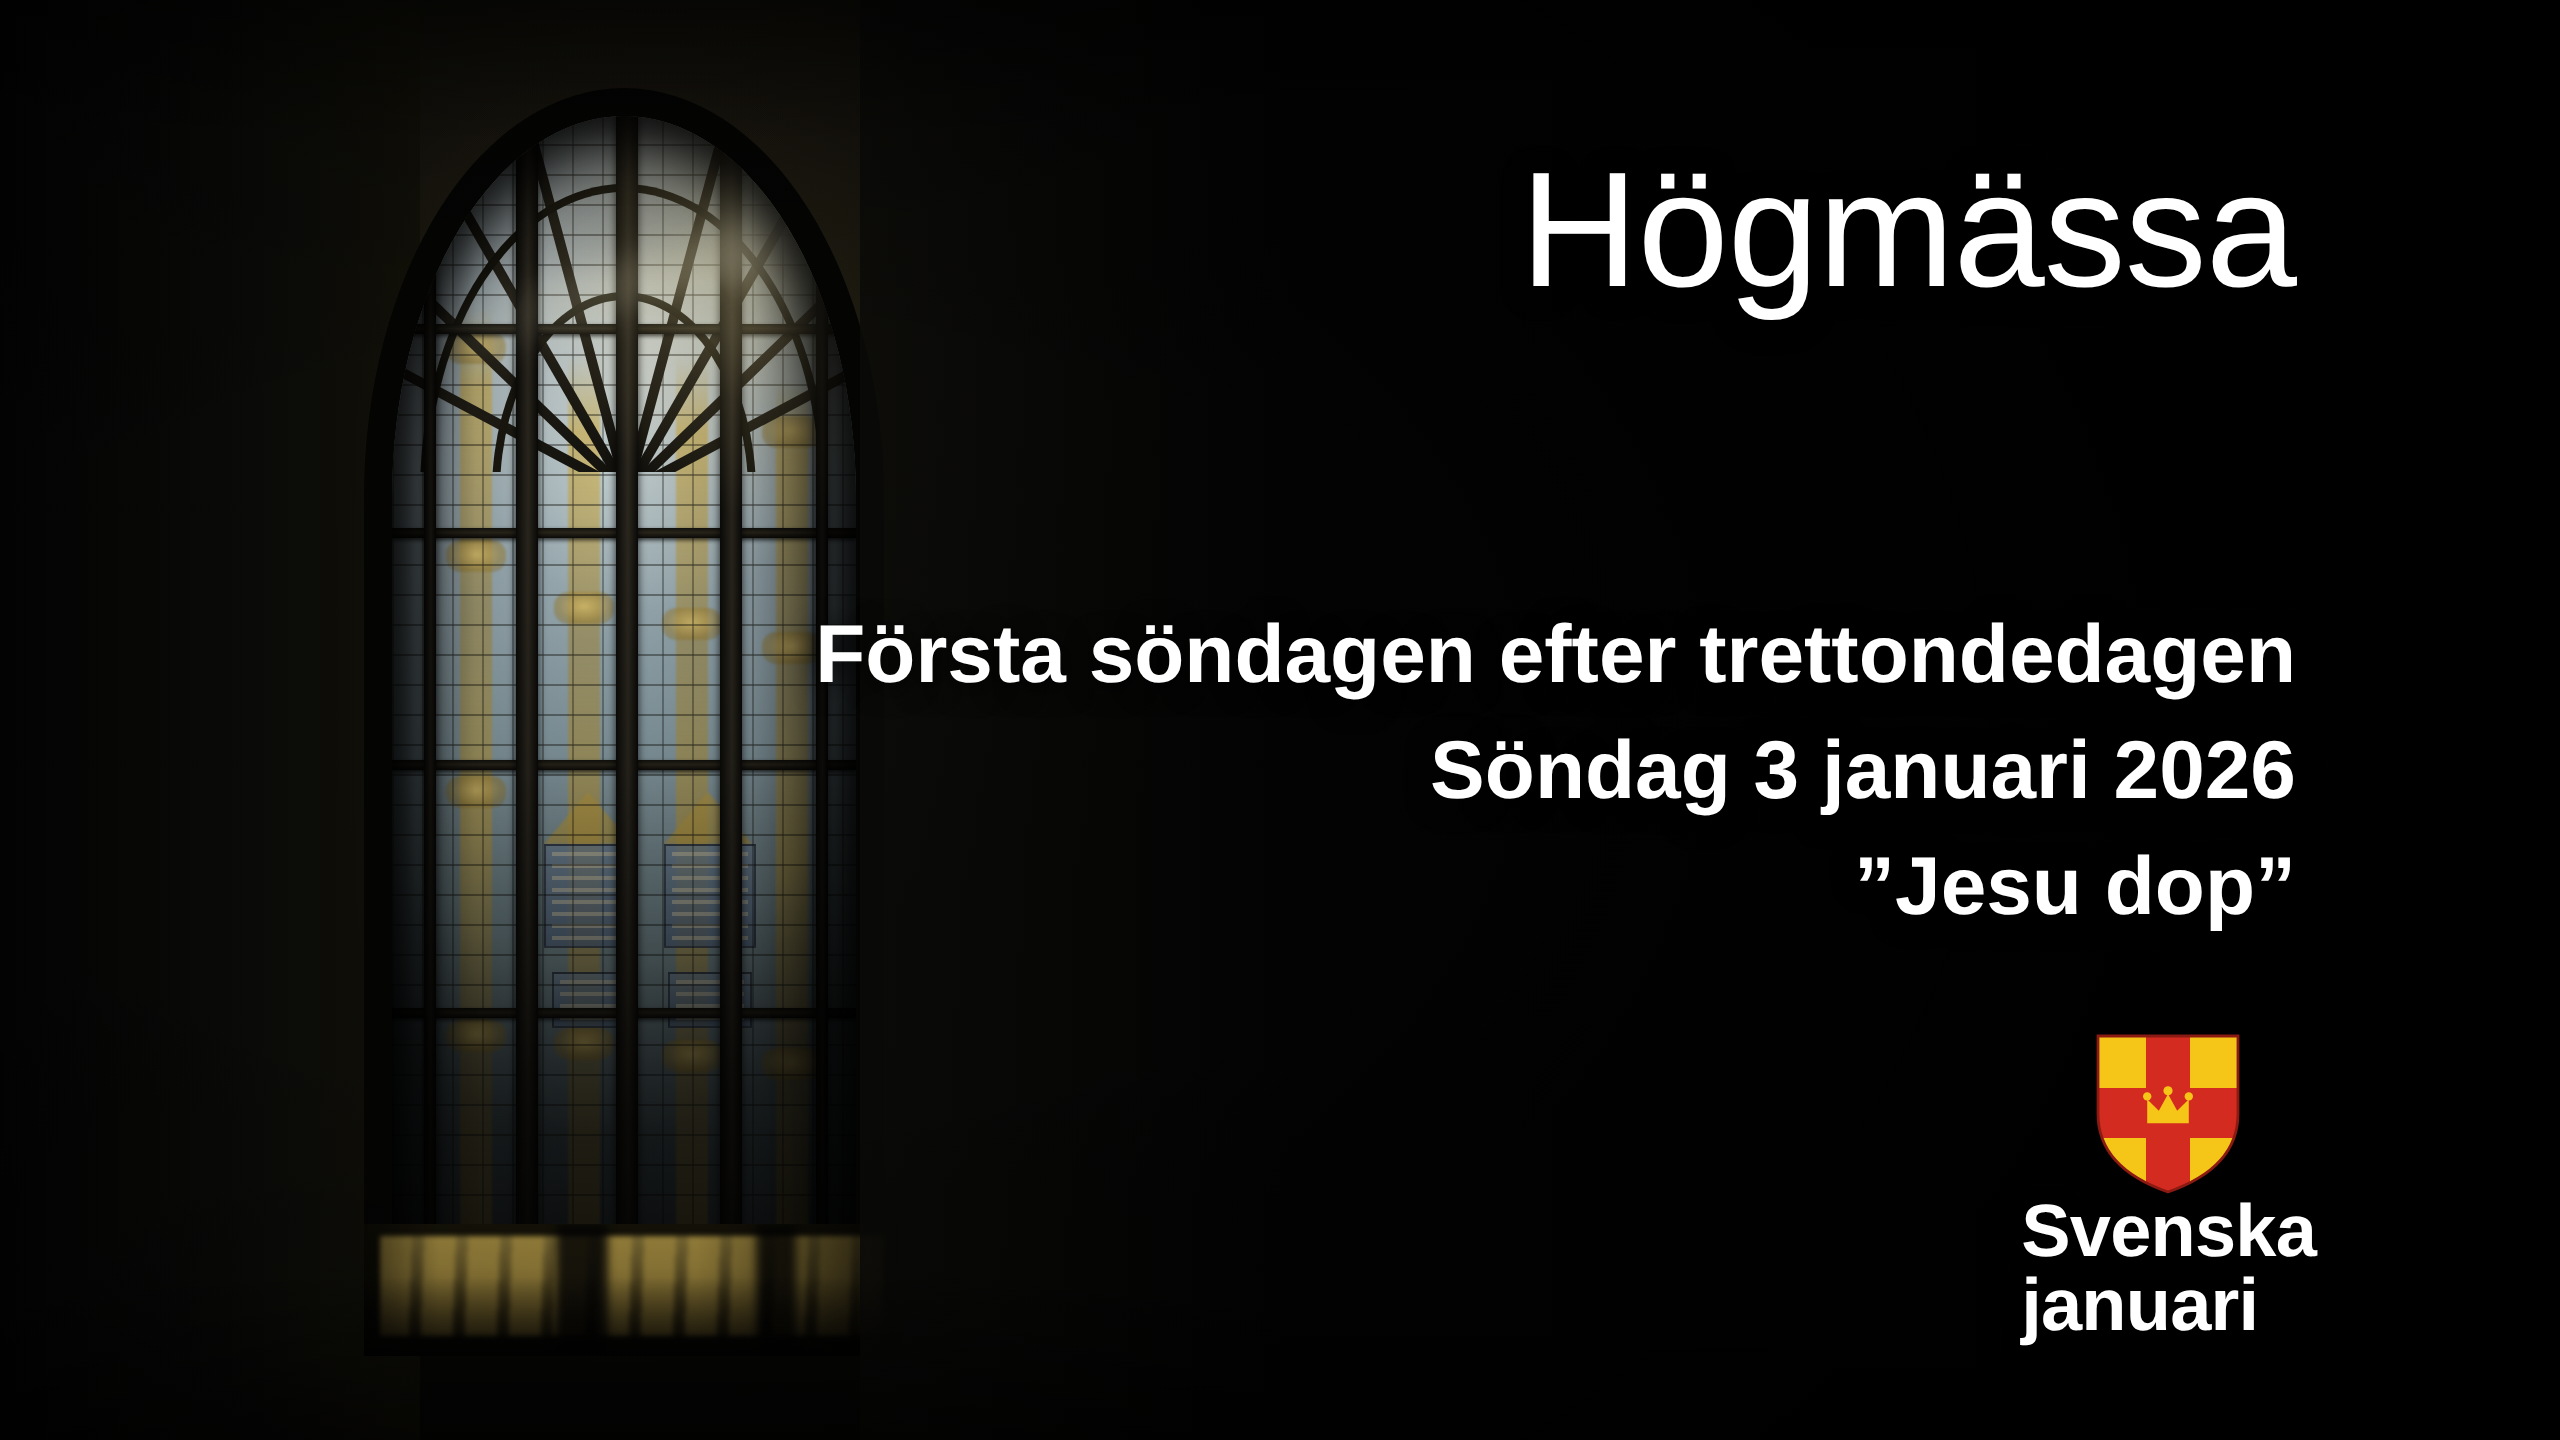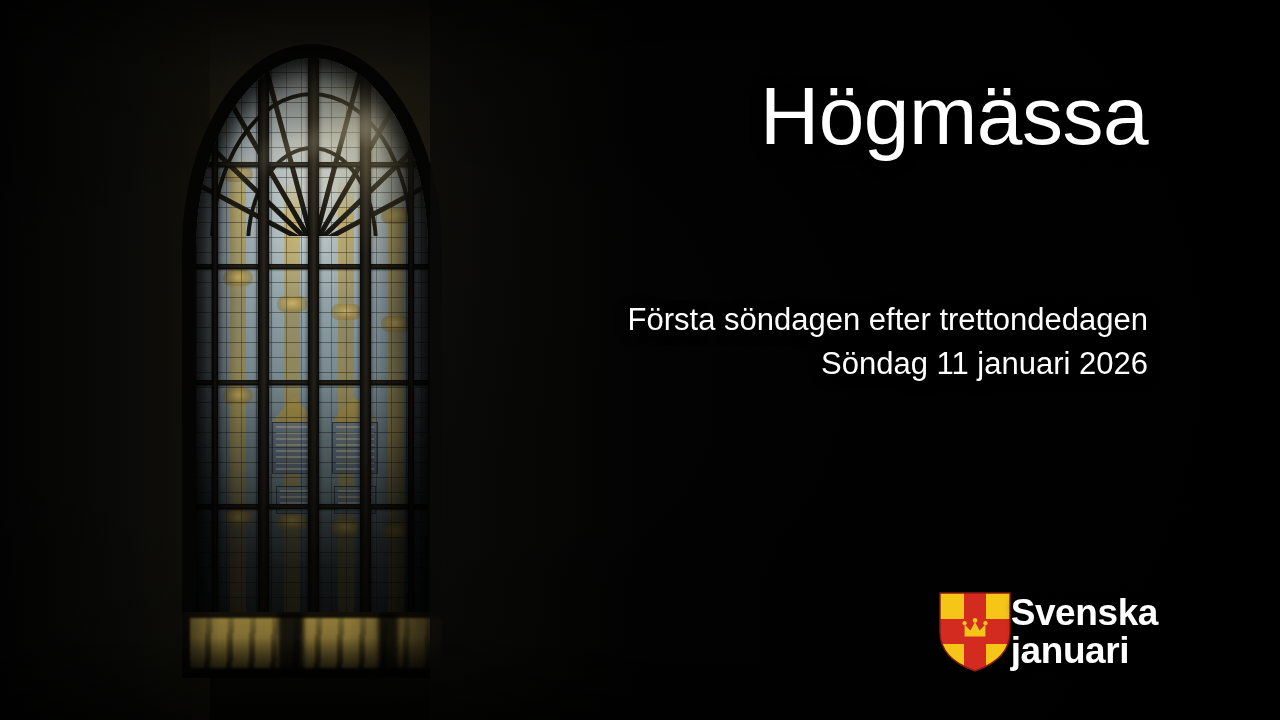--- a/index.html
+++ b/index.html
@@ -298,34 +298,35 @@
   }
 
   .info-block {
     position: absolute;
     right: 132px;
     top: 298px;
     text-align: right;
     color: #ffffff;
   }
   .info-line {
-    font-size: 31px;
+    font-size: 41px;
     line-height: 1.42;
-    font-weight: 400;
+    font-weight: 700;
     white-space: nowrap;
     text-shadow: 0 2px 14px rgba(0,0,0,0.9);
   }
 
   
   .logo {
     position: absolute;
     right: 122px;
     bottom: 48px;
     display: flex;
     align-items: center;
+    flex-direction: column;
   }
   .logo-mark { width: 72px; height: 80px; display: block; }
   .logo-word {
     color: #ffffff;
     font-size: 37px;
     font-weight: 700;
     line-height: 1.02;
     letter-spacing: -0.4px;
     text-shadow: 0 1px 8px rgba(0,0,0,0.8);
   }
@@ -422,21 +423,22 @@
   </div>
 
   <div class="overlay">
 
     <div class="title-block">
       <div class="title">Högmässa</div>
     </div>
 
     <div class="info-block">
       <div class="info-line">Första söndagen efter trettondedagen</div>
-      <div class="info-line">Söndag 11 januari 2026</div>
+      <div class="info-line">Söndag 3 januari 2026</div>
+      <div class="info-line">”Jesu dop”</div>
     </div>
 
     <div class="logo">
       <svg class="logo-mark" viewBox="0 0 72 80">
         <defs>
           <clipPath id="shieldClip">
             <path d="M1,1 H71 V40 C71,60 56,72 36,79 C16,72 1,60 1,40 Z"></path>
           </clipPath>
         </defs>
         <g clip-path="url(#shieldClip)">

